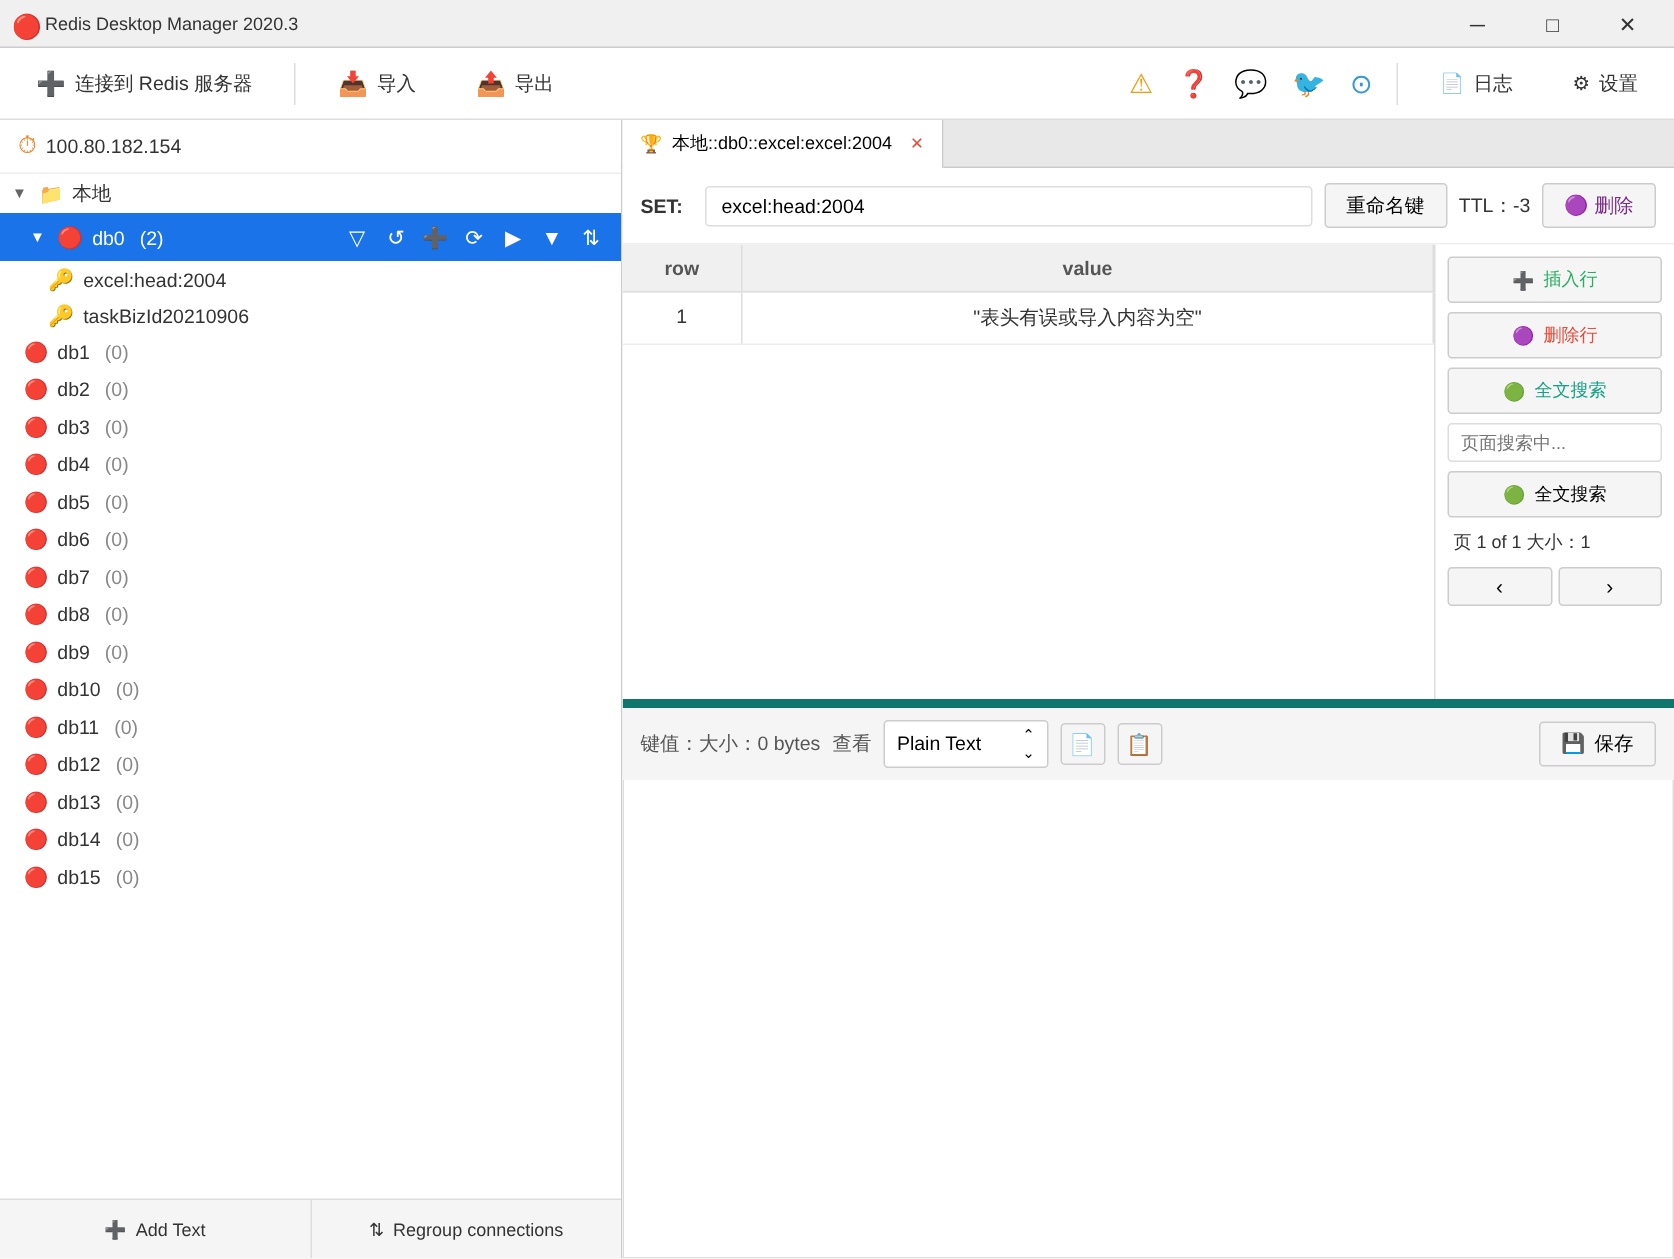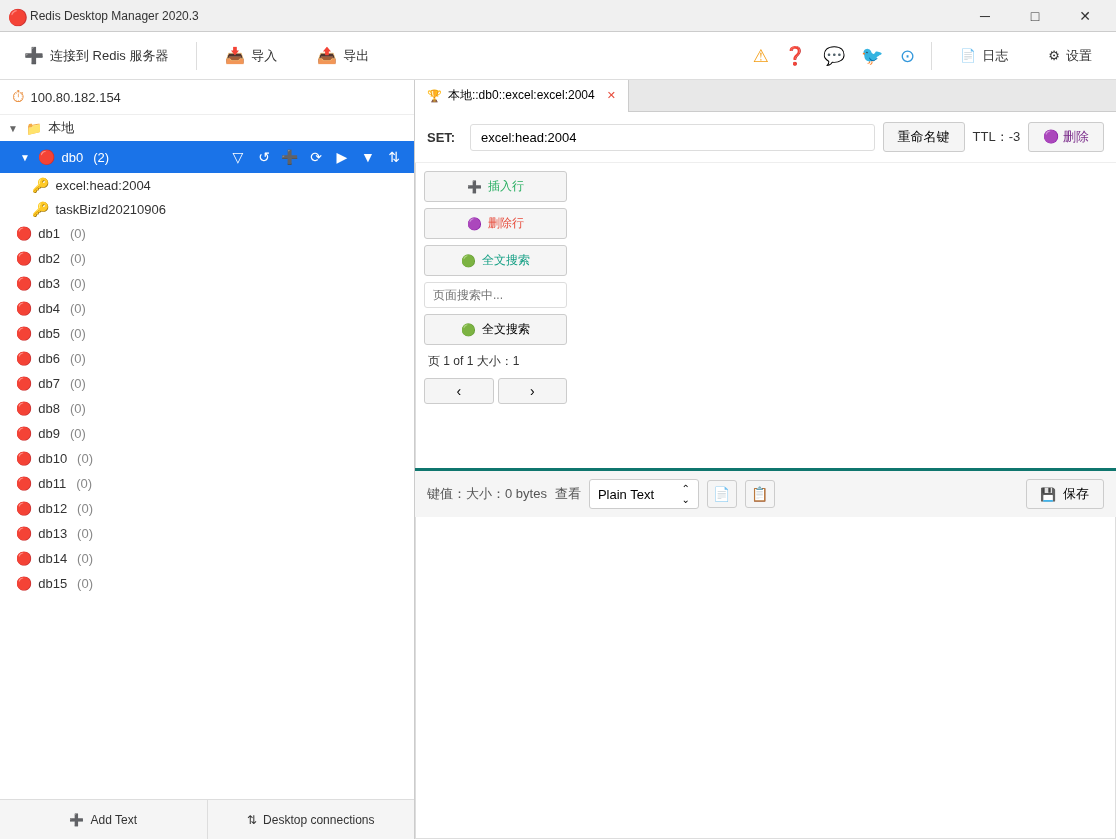--- a/index.html
+++ b/index.html
@@ -226,21 +226,21 @@
       flex: 1; padding: 4px;
       border: 1px solid #ccc; border-radius: 3px;
       background: #f5f5f5; cursor: pointer; font-size: 14px;
       text-align: center;
     }
 
     
     .value-editor-bar {
       display: flex; align-items: center;
       padding: 8px 12px;
-      border-top: 3px solid #0f766e;
+      border-top: 6px solid #0f766e;
       background: #f5f5f5;
       gap: 8px;
     }
     .value-size { font-size: 13px; color: #555; }
     .view-label { font-size: 13px; color: #555; }
     .view-select {
       display: flex; align-items: center;
       border: 1px solid #ccc; border-radius: 3px;
       background: #fff; padding: 3px 8px;
       font-size: 13px; cursor: pointer; gap: 4px;
@@ -446,21 +446,21 @@
       </div>
     </div>
 
     <div class="sidebar-footer">
       <button class="sidebar-footer-btn">
         <span>➕</span>
         <span>Add Text</span>
       </button>
       <button class="sidebar-footer-btn">
         <span>⇅</span>
-        <span>Desktop connections</span>
+        <span>Regroup connections</span>
       </button>
     </div>
   </div>
 
   <div class="content">
 
     <div class="tab-bar">
       <div class="tab active">
         <span style="color:#f39c12;">🏆</span>
         <span>本地::db0::excel:excel:2004</span>
@@ -475,20 +475,32 @@
         <input type="text" class="key-name-input" value="excel:head:2004" style="">
         <button class="key-action-btn">重命名键</button>
         <span class="ttl-label">TTL：-3</span>
         <button class="delete-btn">
           <span style="color:#7b2d8b;">🟣</span>
           <span>删除</span>
         </button>
       </div>
 
       <div class="table-area">
+        <div class="table-main">
+          <div class="table-header">
+            <div class="table-th">row</div>
+            <div class="table-th">value</div>
+          </div>
+          <div class="table-body">
+            <div class="table-row">
+              <div class="table-td">1</div>
+              <div class="table-td value">"表头有误或导入内容为空"</div>
+            </div>
+          </div>
+        </div>
 
         <div class="right-panel">
           <button class="panel-btn green">
             <span>➕</span>
             <span>插入行</span>
           </button>
           <button class="panel-btn red">
             <span style="color:#7b2d8b;">🟣</span>
             <span>删除行</span>
           </button>

